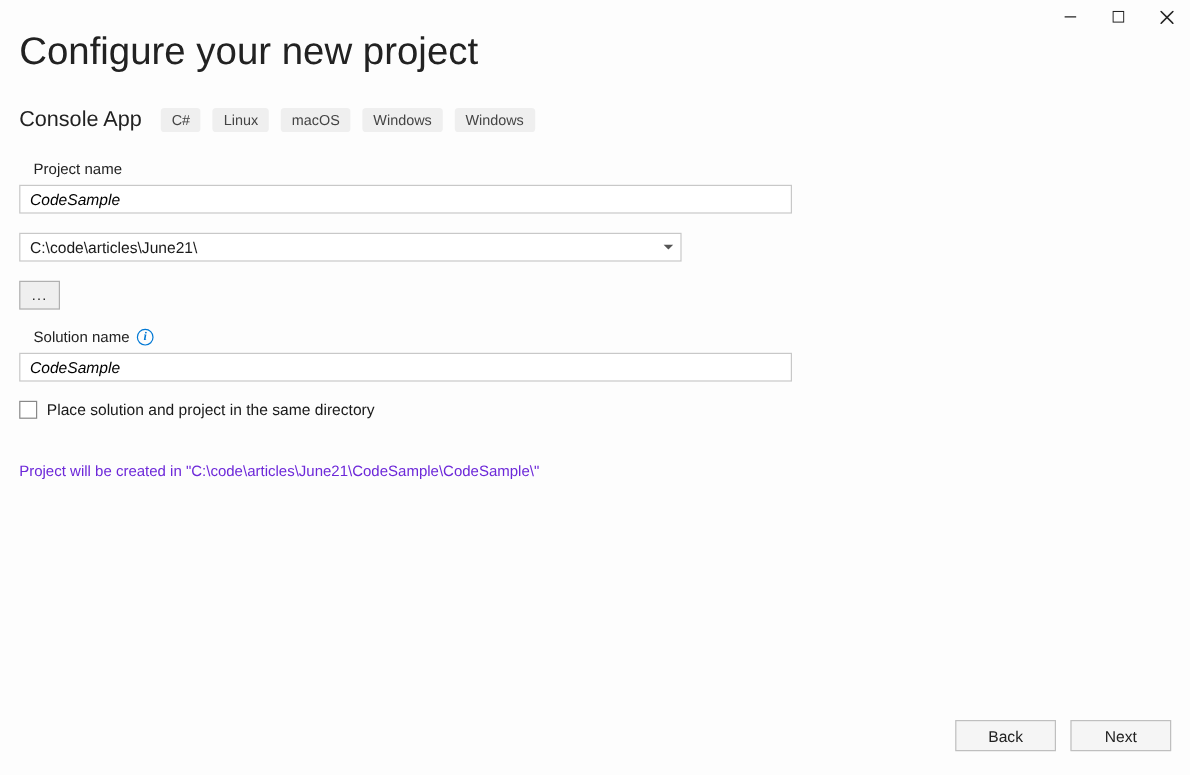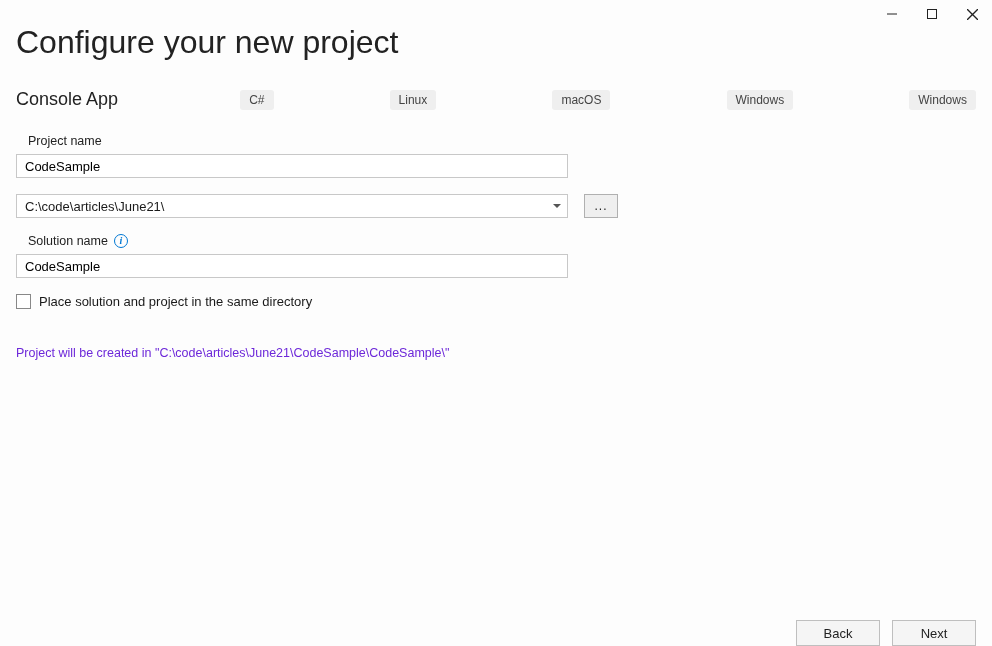--- a/index.html
+++ b/index.html
@@ -38,21 +38,20 @@
       font-size: 32px;
       font-weight: 400;
       color: #222;
       margin-bottom: 28px;
     }
     .subtitle-row {
       display: flex;
       align-items: center;
       gap: 10px;
       margin-bottom: 24px;
-      justify-content: space-between;
     }
     .subtitle {
       font-size: 18px;
       font-weight: 400;
       color: #222;
       margin-right: 6px;
     }
     .tag {
       background: #efefef;
       border-radius: 3px;
@@ -63,33 +62,35 @@
     .field-label {
       font-size: 12.5px;
       color: #222;
       margin-bottom: 6px;
       display: flex;
       align-items: center;
       gap: 6px;
       margin-left: 12px;
     }
     .text-input {
-      width: 552px;
+      width: 644px;
       height: 24px;
       border: 1px solid #c8c8c8;
       padding: 6px 8px;
       font-size: 13px;
       font-family: inherit;
       background: #fff;
       outline: none;
+      font-style: italic;
     }
     .field-block { margin-bottom: 16px; }
     .location-row {
       display: flex;
       gap: 16px;
+      flex-direction: column;
     }
     .combo {
       width: 552px;
       height: 24px;
       border: 1px solid #c8c8c8;
       background: #fff;
       display: flex;
       align-items: center;
       padding: 0 6px 0 8px;
       cursor: pointer;
@@ -140,21 +141,21 @@
       border: 1px solid #888;
       background: #fff;
       cursor: pointer;
     }
     .creation-path {
       font-size: 12.5px;
       color: #6d28d9;
     }
     .footer {
       position: absolute;
-      bottom: 0;
+      bottom: 20px;
       right: 16px;
       display: flex;
       gap: 12px;
     }
     .nav-btn {
       width: 84px;
       height: 26px;
       border: 1px solid #bfbfbf;
       background: #f5f5f5;
       font-size: 13px;

